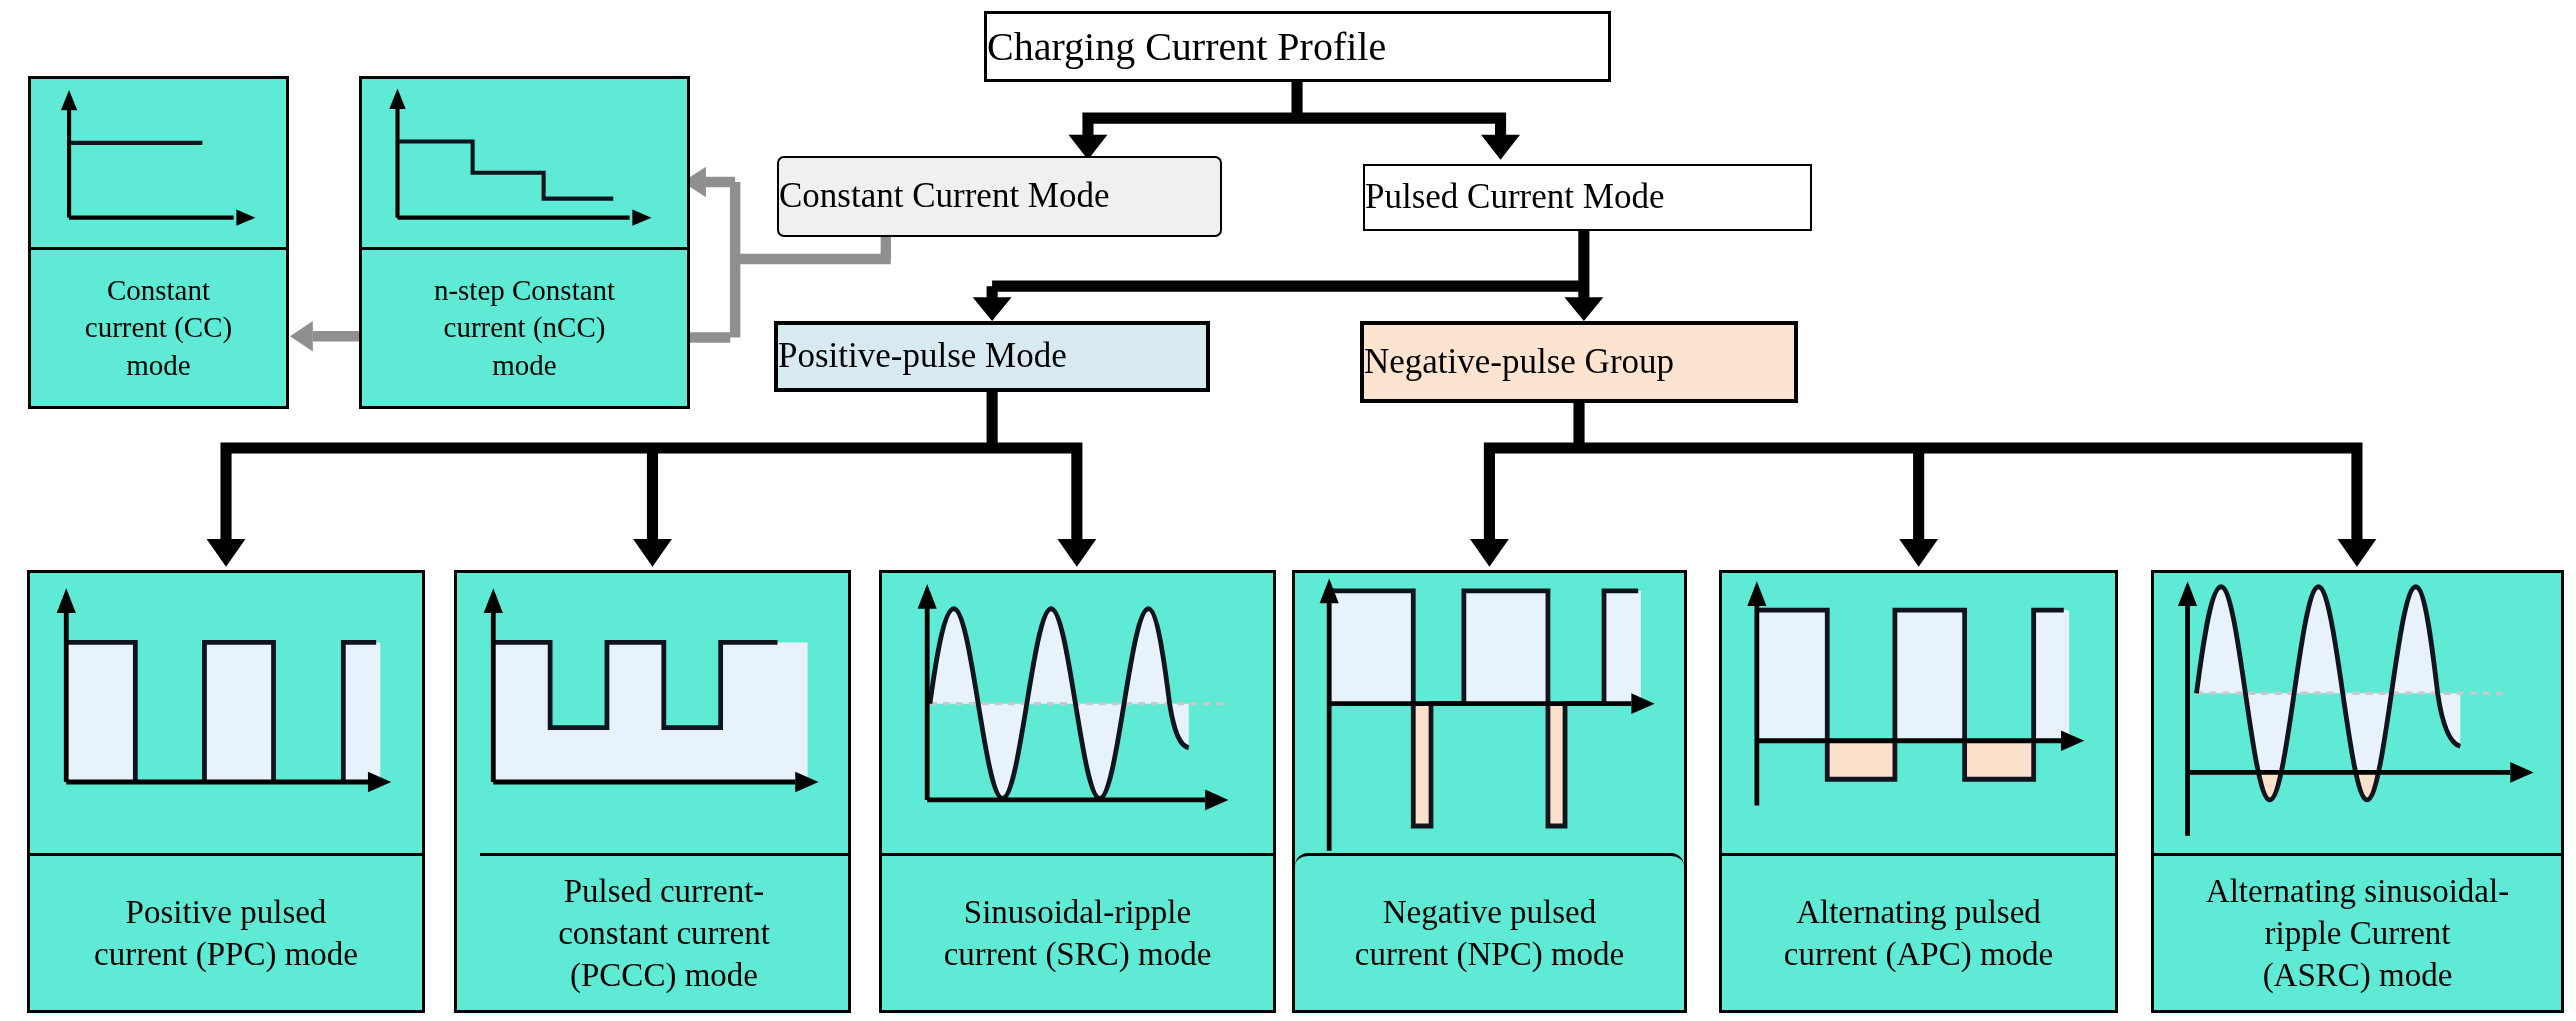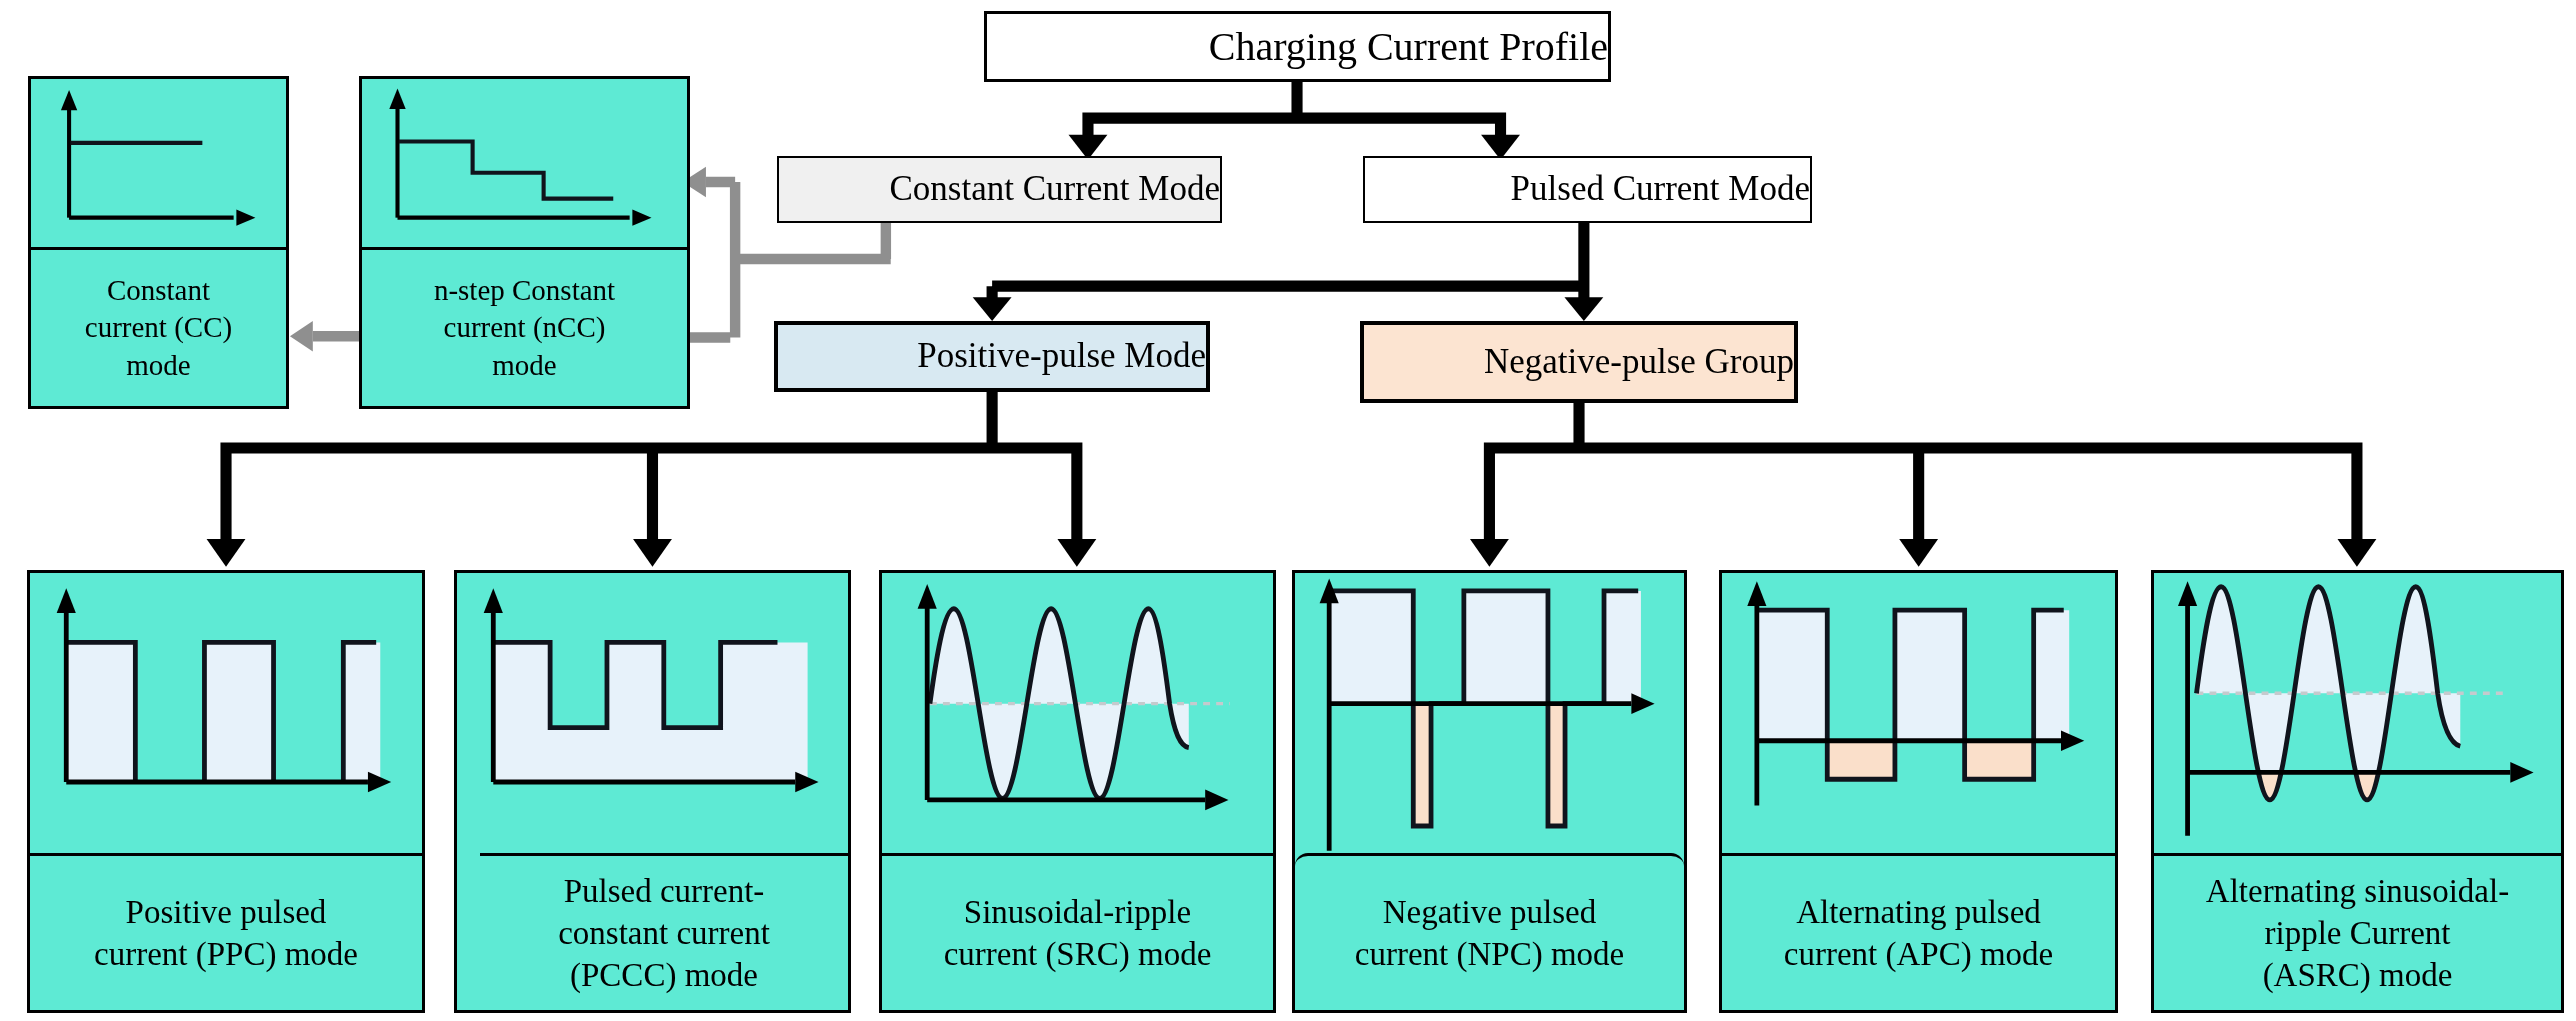--- a/index.html
+++ b/index.html
@@ -5,21 +5,21 @@
   :root{
     --wave-blue:#e7f2fa; --wave-peach:#fadfca; --group-blue:#d8e9f2; --group-peach:#fce4d1;
     --mode-gray:#f0f0f0; --connector-gray:#8f8f8f; --dash-gray:#c5cacd; --line:#000000; --wave-stroke:#10141c;
   }
   html,body{margin:0;padding:0;}
   body{width:2576px;height:1021px;background:#ffffff;position:relative;overflow:hidden;
        font-family:"Liberation Serif","DejaVu Serif",serif;color:#000;}
   .canvas{position:absolute;left:0;top:0;width:2576px;height:1021px;}
   .wires{position:absolute;left:0;top:0;width:2576px;height:1021px;}
   .box{position:absolute;box-sizing:border-box;border:2.8px solid var(--line);background:#fff;
-       display:flex;align-items:center;justify-content:flex-end;text-align:center;}
+       display:flex;align-items:center;justify-content:flex-start;text-align:center;}
   .nodelabel{white-space:pre-line;line-height:1.28;}
   .title-box{border-width:3.5px;font-size:40px;}
   .branch-box{font-size:35px;}
   .group-box{border-width:4.2px;font-size:35px;}
   .mode-card{position:absolute;box-sizing:border-box;border:3.5px solid var(--line);background:#5eead4;}
   .graph-area{position:absolute;left:0;top:0;right:0;box-sizing:border-box;}
   .graph-area svg{position:absolute;left:0;top:0;width:100%;height:100%;}
   .mode-label-area{position:absolute;left:0;right:0;bottom:0;border-top:3.5px solid var(--line);
        display:flex;align-items:center;justify-content:center;text-align:center;}
   .small-card .mode-label-area{font-size:29px;}
@@ -73,25 +73,25 @@
       <polygon class="gray-head" points="1016,240 1016,284 982,262"></polygon>
       <path class="gray" d="M517,484 H450"></path>
       <polygon class="gray-head" points="450,462 450,506 417,484"></polygon>
     </g>
   </svg>
 
   <div class="box title-box" style="left:984px;top:11px;width:627px;height:71px;">
     <span class="nodelabel">Charging Current Profile</span>
   </div>
 
-  <div class="box branch-box" style="left:777px;top:156px;width:445px;height:67px;background:var(--mode-gray);">
+  <div class="box branch-box" style="left:777px;top:156px;width:445px;height:81px;background:var(--mode-gray);border-radius:7px;">
     <span class="nodelabel">Constant Current Mode</span>
   </div>
 
-  <div class="box branch-box" style="left:1363px;top:156px;width:449px;height:67px;">
+  <div class="box branch-box" style="left:1363px;top:164px;width:449px;height:67px;">
     <span class="nodelabel">Pulsed Current Mode</span>
   </div>
 
   <div class="box group-box" style="left:774px;top:321px;width:436px;height:71px;background:var(--group-blue);">
     <span class="nodelabel">Positive-pulse Mode</span>
   </div>
 
   <div class="box group-box" style="left:1360px;top:321px;width:438px;height:82px;background:var(--group-peach);">
     <span class="nodelabel">Negative-pulse Group</span>
   </div>

